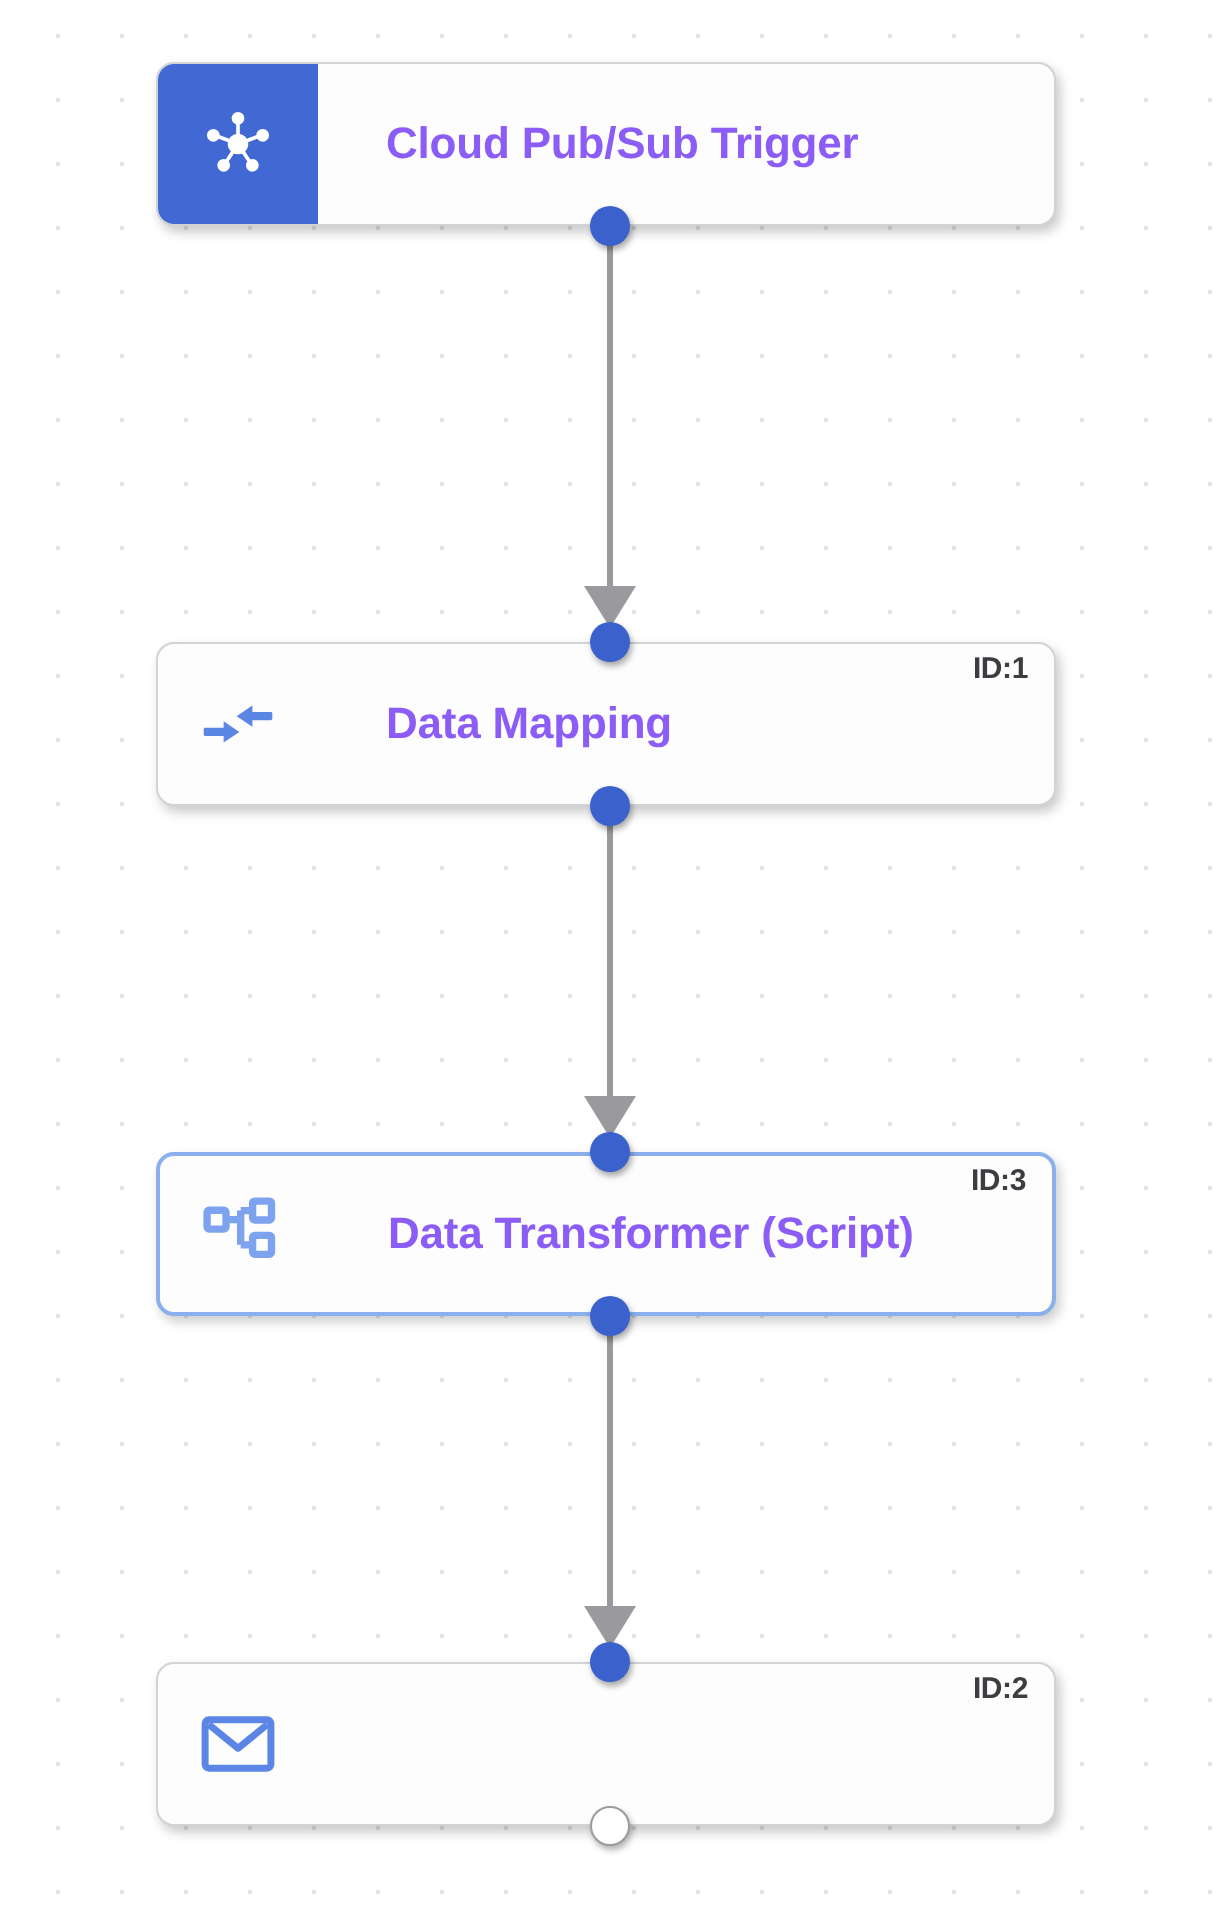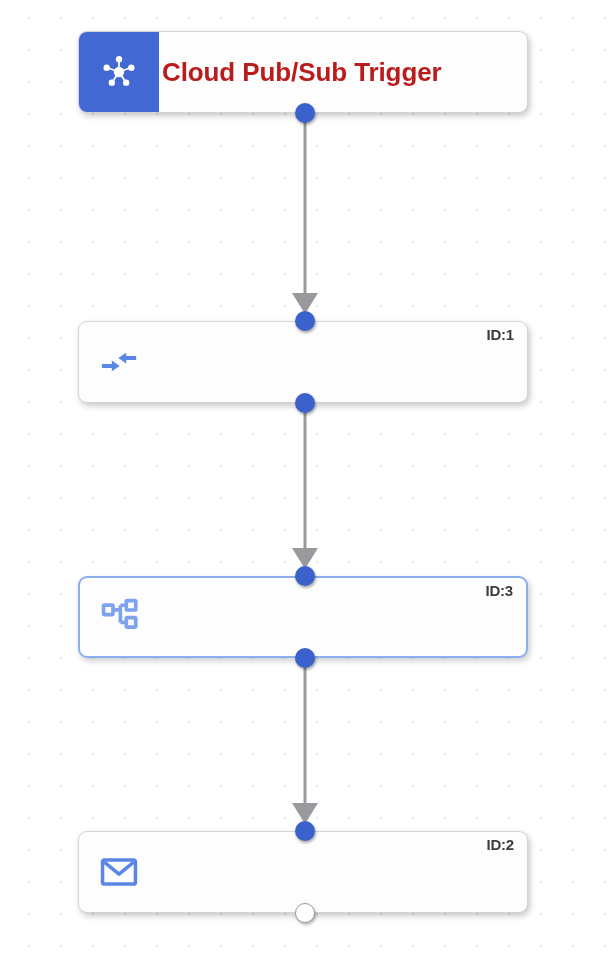--- a/index.html
+++ b/index.html
@@ -60,25 +60,25 @@
     justify-content: center;
   }
   .icon-panel.filled {
     background: #4268d3;
   }
 
   .node-label {
     flex: 1;
     display: flex;
     align-items: center;
-    font-size: 26px;
+    font-size: 22px;
     font-weight: bold;
-    color: #b91c1c;
+    color: #8b5cf6;
     letter-spacing: -0.1px;
-    padding-left: 3px;
+    padding-left: 34px;
   }
 
   .node-id {
     position: absolute;
     right: 13px;
     top: 4px;
     font-size: 15px;
     font-weight: bold;
     color: #3c3c41;
     letter-spacing: -0.2px;
@@ -155,36 +155,38 @@
         <g fill="#5b86e5">
 
           <rect x="2.2" y="13.1" width="6.2" height="2.3" rx="0.4"></rect>
           <polygon points="7.9,11.2 12.4,14.25 7.9,17.3"></polygon>
 
           <rect x="15.6" y="8.6" width="6.2" height="2.3" rx="0.4"></rect>
           <polygon points="16.1,6.7 11.6,9.75 16.1,12.8"></polygon>
         </g>
       </svg>
     </div>
+    <div class="node-label">Data Mapping</div>
     <div class="node-id">ID:1</div>
   </div>
   <div class="handle filled" style="top:311px;"></div>
   <div class="handle filled" style="top:393px;"></div>
 
   <div class="node selected" style="top:576px;">
     <div class="icon-panel">
       <svg width="42" height="42" viewBox="0 0 24 24" aria-hidden="true">
         <g fill="none" stroke="#7ea3ee" stroke-width="2.1">
           <rect x="2.6" y="5.2" width="5.4" height="5.4" rx="0.6"></rect>
           <rect x="15.6" y="2.6" width="5.4" height="5.4" rx="0.6"></rect>
           <rect x="15.6" y="12.4" width="5.4" height="5.4" rx="0.6"></rect>
           <path d="M8,7.9 L12.2,7.9 M12.2,5.3 L12.2,15.1 M12.2,5.3 L15.6,5.3 M12.2,15.1 L15.6,15.1"></path>
         </g>
       </svg>
     </div>
+    <div class="node-label">Data Transformer (Script)</div>
     <div class="node-id">ID:3</div>
   </div>
   <div class="handle filled" style="top:566px;"></div>
   <div class="handle filled" style="top:648px;"></div>
 
   <div class="node" style="top:831px;">
     <div class="icon-panel">
       <svg width="42" height="42" viewBox="0 0 24 24" aria-hidden="true">
         <g fill="none" stroke="#5b86e5" stroke-width="2" stroke-linejoin="round">
           <rect x="2.6" y="5.1" width="18.8" height="13.8" rx="1.1"></rect>

